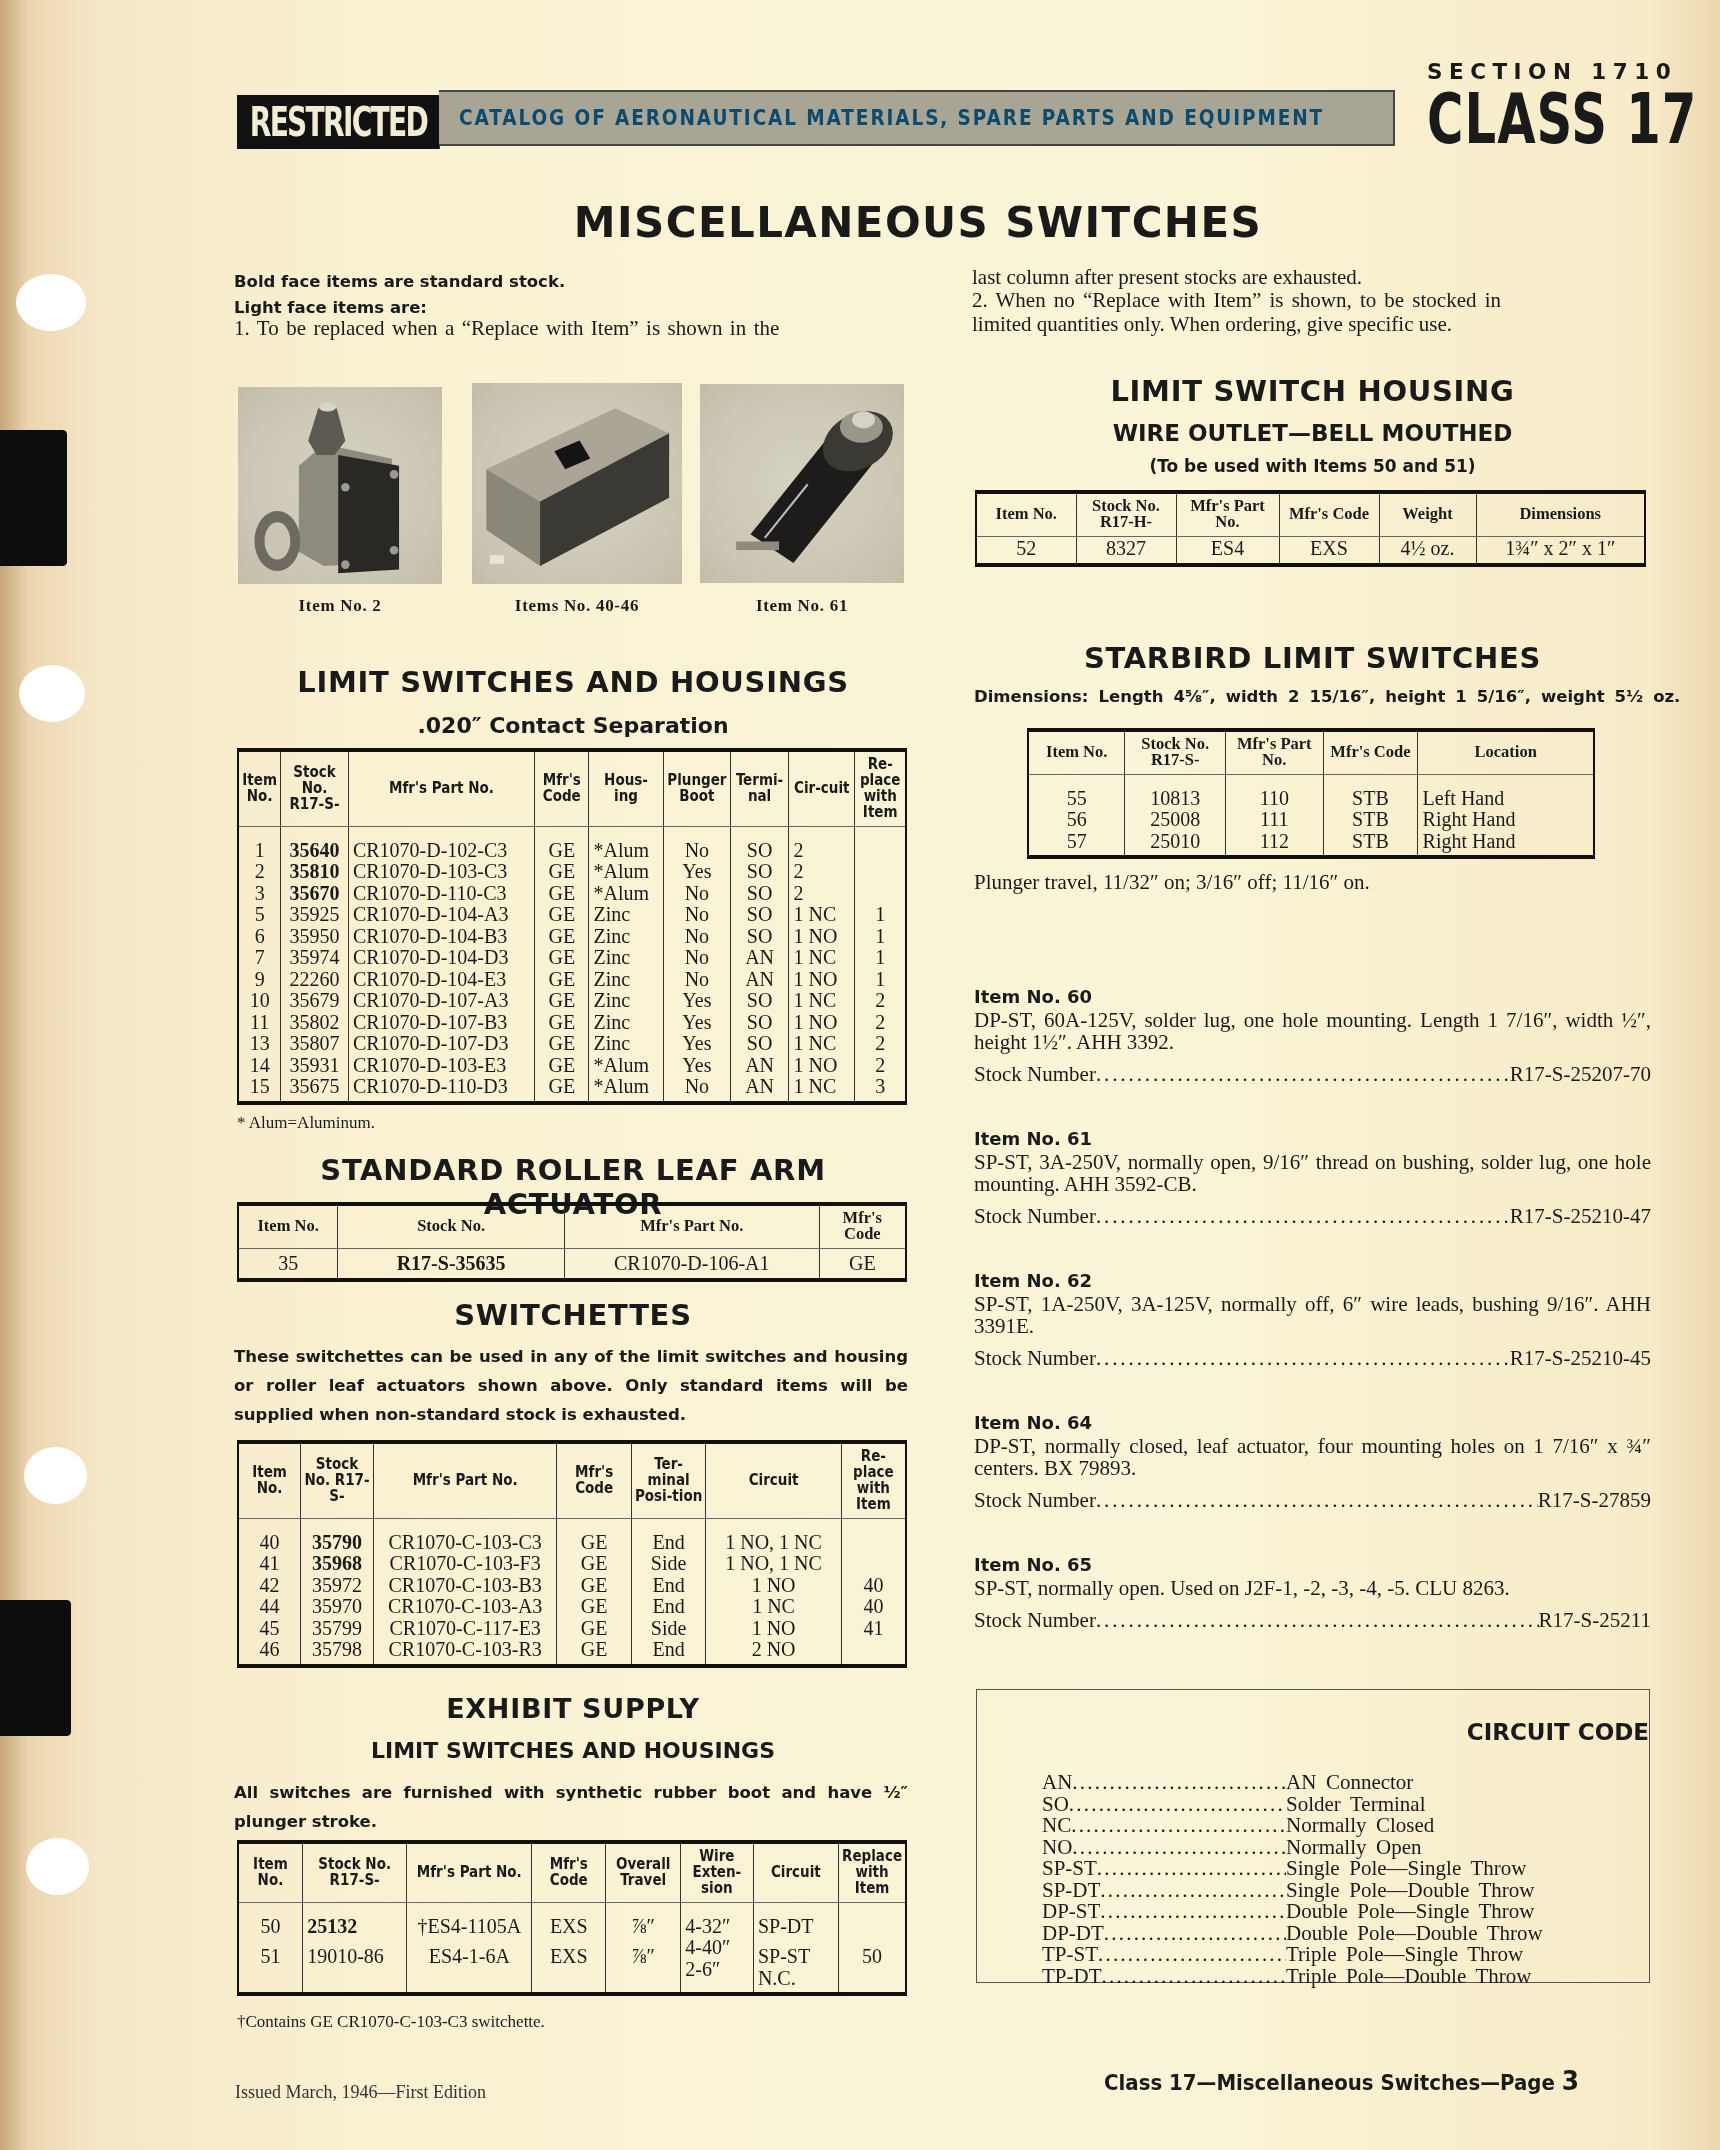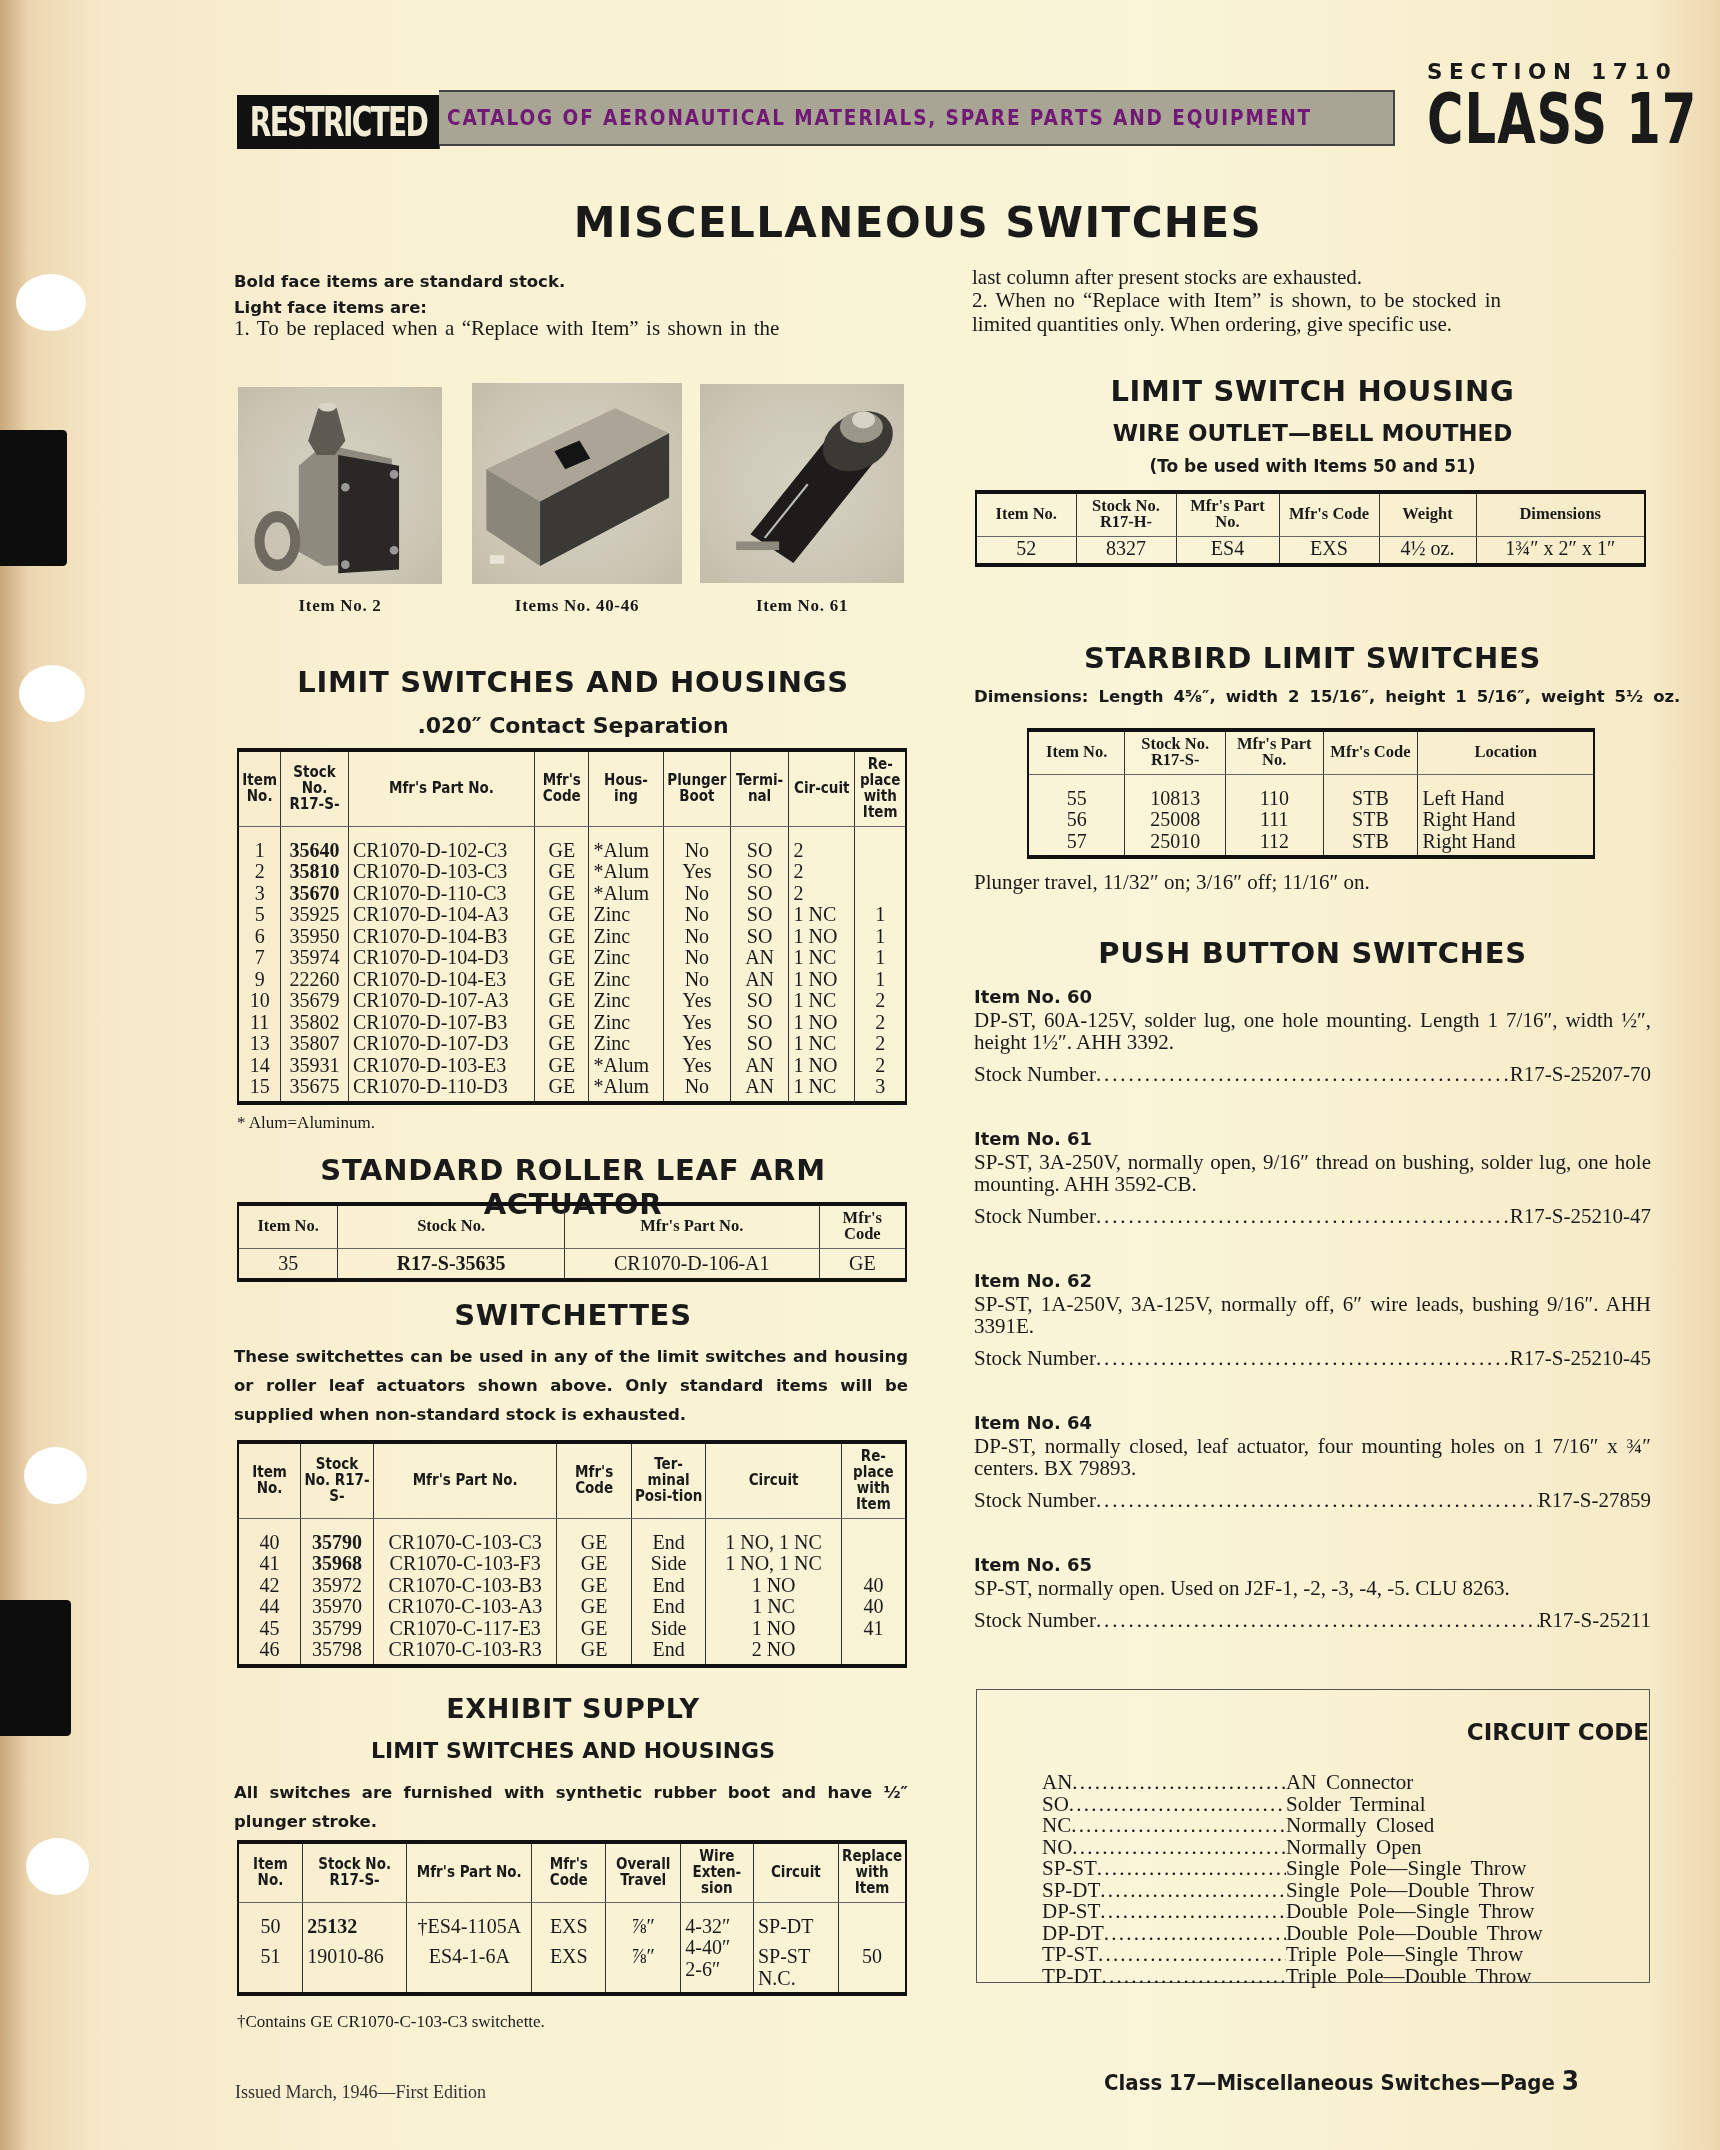--- a/index.html
+++ b/index.html
@@ -24,21 +24,21 @@
   .hole.h2 { top: 665px; left: 18.6px; width: 66px; }
   .hole.h3 { top: 1447px; left: 24.4px; width: 63px; }
   .hole.h4 { top: 1838px; left: 26px; width: 63px; }
   .tab { position: absolute; left: 0; width: 69px; height: 136px; background: #0d0d0d; border-radius: 0 4.3px 4.3px 0; }
   .tab.t1 { top: 430px; width: 67px; }
   .tab.t2 { top: 1600px; width: 71px; }
 
   
   .section-label { position: absolute; left: 1427px; top: 59px; font-family: "DejaVu Sans", sans-serif; font-size: 21.5px; letter-spacing: 6.5px; font-weight: bold; }
   .restricted { position: absolute; left: 237px; top: 95px; width: 203px; height: 54px; background: #111; color: #f2ecd4; font-family: "DejaVu Sans Condensed","DejaVu Sans", sans-serif; font-weight: bold; font-size: 40px; line-height: 54px; text-align: center; letter-spacing: -2.2px; transform: scaleX(0.78); transform-origin: left center; width: 260px; }
-  .catalog-bar { position: absolute; left: 439px; top: 90px; width: 956px; height: 56px; background: #a8a595; border-top: 2.2px solid #444; border-bottom: 2.2px solid #444; border-right: 2.2px solid #444; font-family: "DejaVu Sans", sans-serif; font-weight: bold; font-size: 21.5px; line-height: 52px; letter-spacing: 2.2px; padding-left: 8px; color: #701a75; white-space: nowrap; overflow: hidden; }
+  .catalog-bar { position: absolute; left: 439px; top: 90px; width: 956px; height: 56px; background: #a8a595; border-top: 2.2px solid #444; border-bottom: 2.2px solid #444; border-right: 2.2px solid #444; font-family: "DejaVu Sans", sans-serif; font-weight: bold; font-size: 21.5px; line-height: 52px; letter-spacing: 2.2px; padding-left: 20px; color: #0c4a6e; white-space: nowrap; overflow: hidden; }
   .catalog-bar span { display: inline-block; transform: scaleX(0.86); transform-origin: left center; }
   .class-label { position: absolute; left: 1427px; top: 79px; font-family: "DejaVu Sans", sans-serif; font-weight: bold; font-size: 69px; letter-spacing: 1.4px; transform: scaleX(0.72); transform-origin: left top; white-space: nowrap; }
 
   .main-title { position: absolute; left: 0; width: 1721px; top: 198px; text-align: center; font-family: "DejaVu Sans", sans-serif; font-weight: bold; font-size: 42px; letter-spacing: 1.4px; padding-left: 115px; }
 
   .sans { font-family: "DejaVu Sans", sans-serif; }
   .note-bold { position: absolute; left: 234px; font-family: "DejaVu Sans", sans-serif; font-weight: bold; font-size: 16.5px; }
   .intro-serif { position: absolute; font-family: "Liberation Serif", serif; font-size: 21px; line-height: 24px; }
 
   
@@ -498,21 +498,20 @@
           <td>57</td>
           <td>25010</td>
           <td>112</td>
           <td>STB</td>
           <td class="l">Right Hand</td>
         </tr>
       </tbody>
   </table>
   <div class="intro-serif" style="left:974px; top:870px;">Plunger travel, 11/32″ on; 3/16″ off; 11/16″ on.</div>
 
-  <h2 class="sec" style="left:961px; width:703px; top:936px; font-size:29px;">PUSH BUTTON SWITCHES</h2>
 
   <div class="pb-item" style="top:985px;">
     <div class="pb-title">Item No. 60</div>
     <div class="pb-desc">DP-ST, 60A-125V, solder lug, one hole mounting. Length 1 7/16″, width ½″, height 1½″. AHH 3392.</div>
     <div class="pb-stock">
         <span>Stock Number</span>
         <span class="dots"></span>
         <span>R17-S-25207-70</span>
       </div>
   </div>

